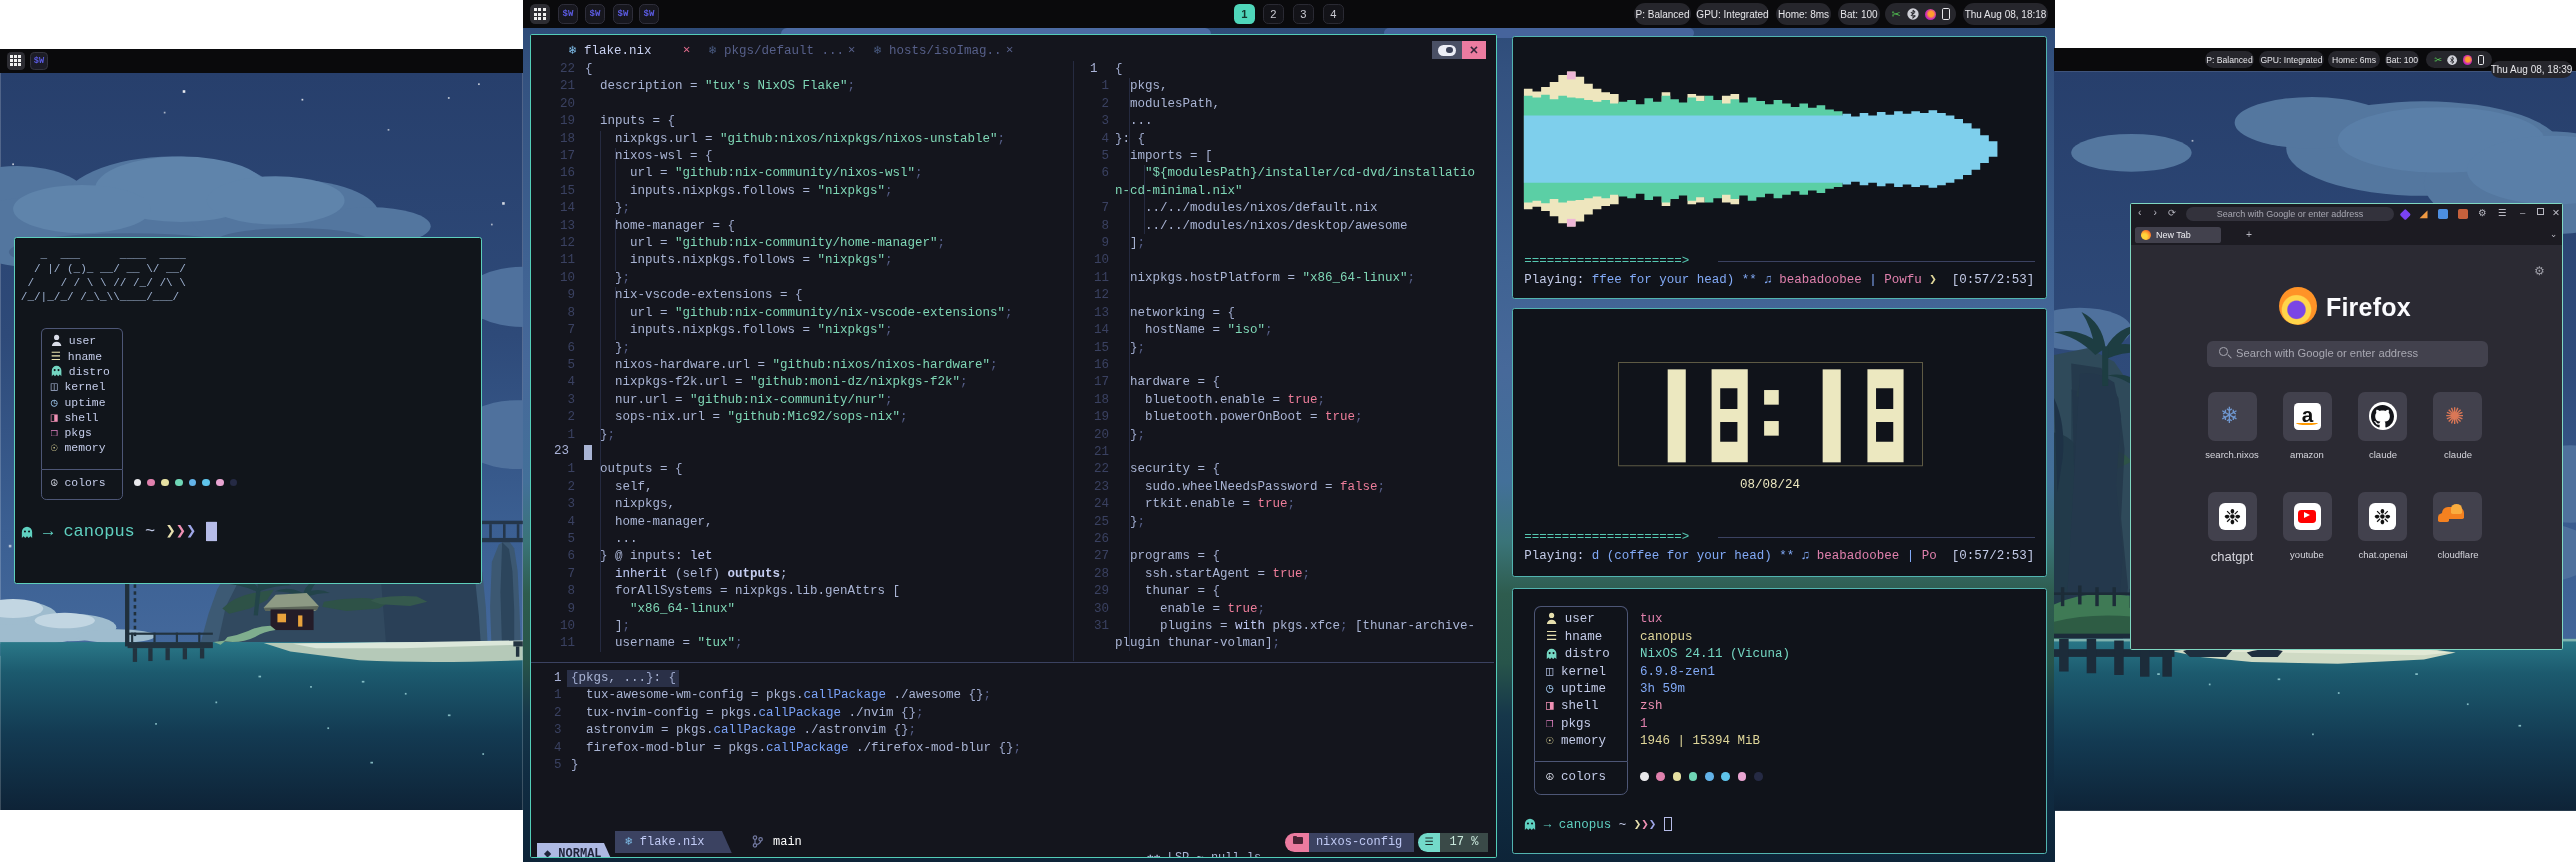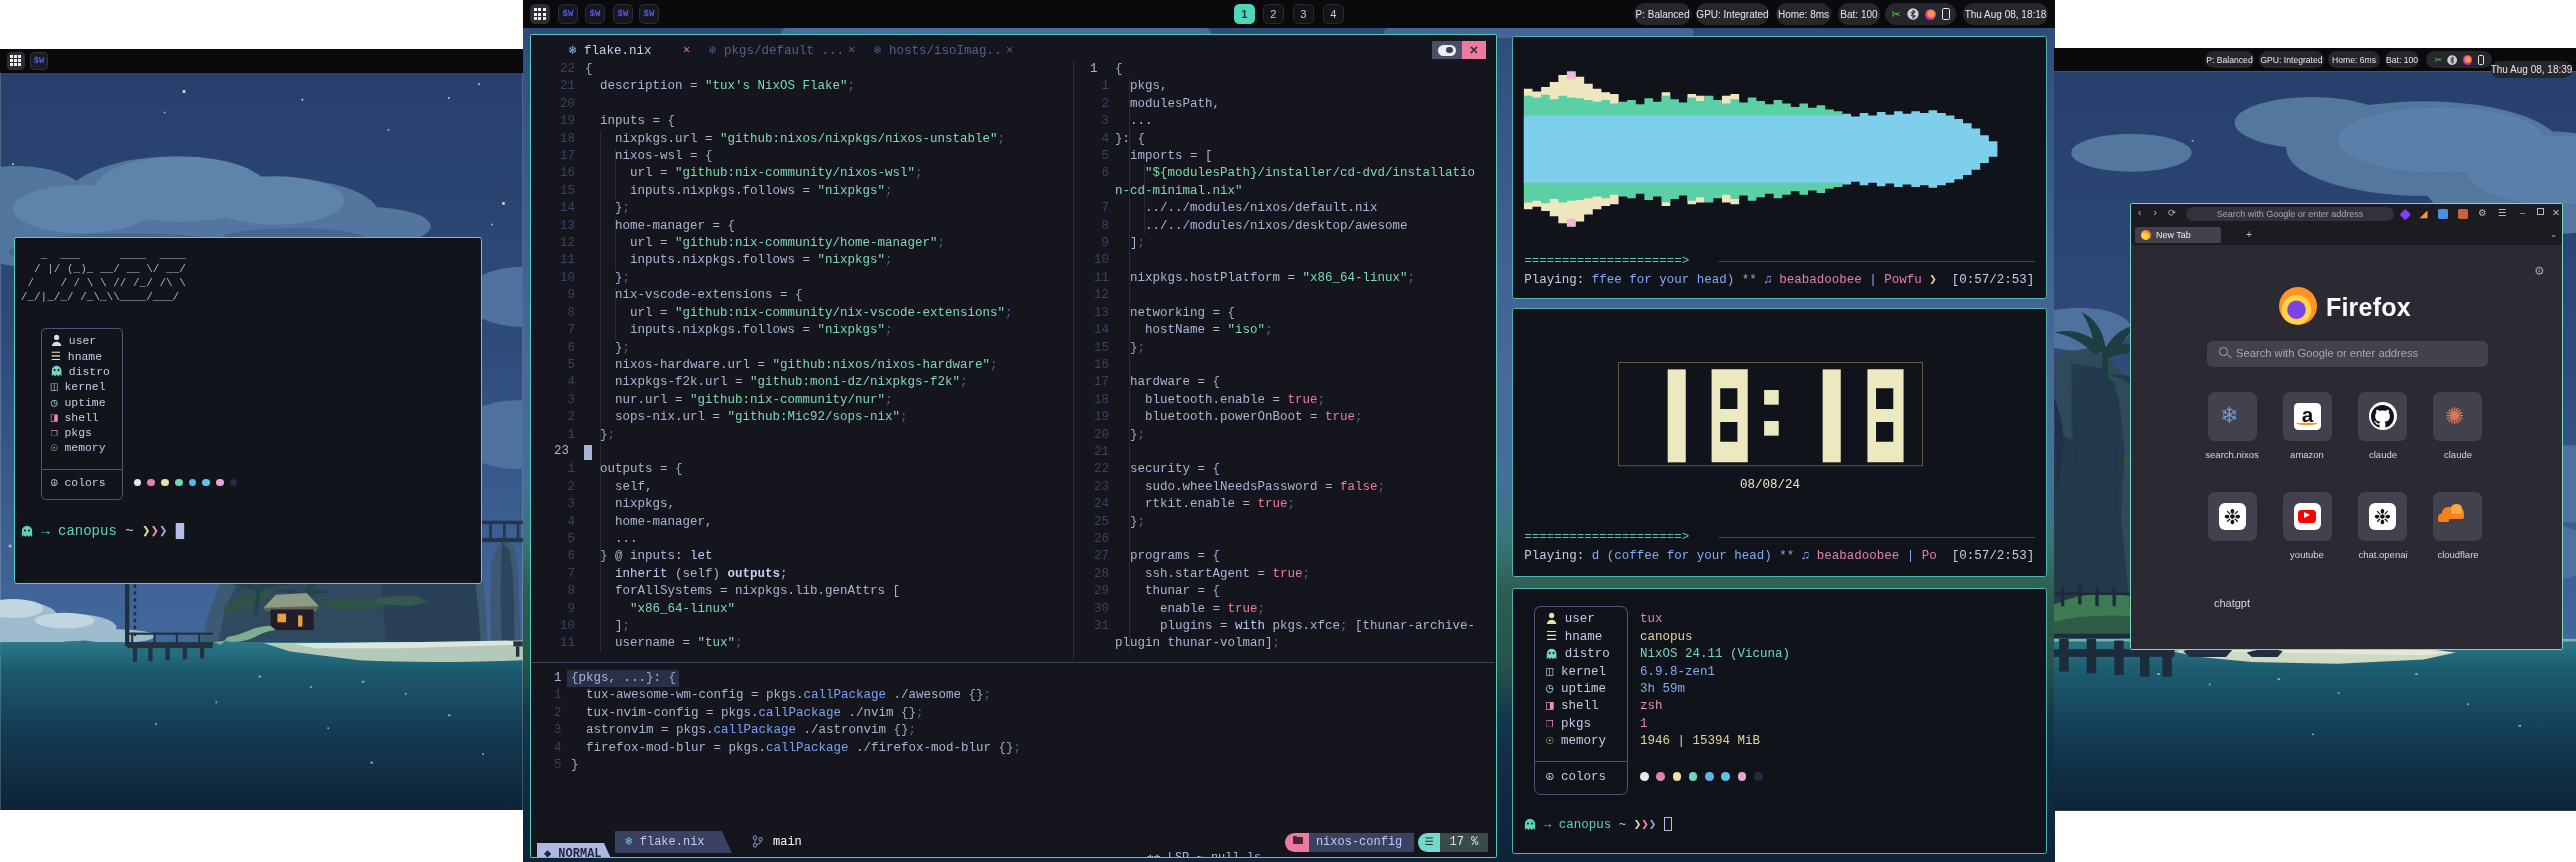--- a/index.html
+++ b/index.html
@@ -224,21 +224,21 @@
      <i style="width:7.7px;height:7.7px;border-radius:50%;background:#e9e9ec;"></i>
      <i style="width:7.7px;height:7.7px;border-radius:50%;background:#e080ad;"></i>
      <i style="width:7.7px;height:7.7px;border-radius:50%;background:#e6e0a2;"></i>
      <i style="width:7.7px;height:7.7px;border-radius:50%;background:#6fd6b6;"></i>
      <i style="width:7.7px;height:7.7px;border-radius:50%;background:#62b2e8;"></i>
      <i style="width:7.7px;height:7.7px;border-radius:50%;background:#5ec3ea;"></i>
      <i style="width:7.7px;height:7.7px;border-radius:50%;background:#e9a5d2;"></i>
      <i style="width:7.7px;height:7.7px;border-radius:50%;background:#252a44;"></i>
    </div>
  </div>
- <pre class="abs" style="left:6px;top:286px;font-size:14px;line-height:15.3px;"><svg width="12" height="12" viewBox="0 0 14 14" style="vertical-align:-1.7px;">
+ <pre class="abs" style="left:6px;top:286px;font-size:17px;line-height:15.3px;"><svg width="12" height="12" viewBox="0 0 14 14" style="vertical-align:-1.7px;">
         <path d="M1,14 V7 a6,6 0 0 1 12,0 V14 l-2,-2 -2,2 -2,-2 -2,2 -2,-2 Z" fill="#5fd0c0"></path>
         <circle cx="4.6" cy="6.4" r="1.2" fill="#10131a"></circle>
         <circle cx="9.4" cy="6.4" r="1.2" fill="#10131a"></circle>
       </svg> <span style="color:#5fd0c0">→</span> <span style="color:#5fd0c0">canopus</span> <span style="color:#c3cbe8">~</span> <span style="color:#e6dfae">❯</span><span style="color:#ef90b4">❯</span><span style="color:#9fa7e8">❯</span> <span style="background:#b6bce8;color:#b6bce8">█</span></pre>
 </div>
 
 <div class="abs" id="midslice" style="left:523px;top:0;width:1532px;height:863px;overflow:hidden;background:#203a60;">
   <div class="abs" id="mwall" style="left:0;top:0;width:1532px;height:863px;background:linear-gradient(#2b4874 0,#33517f 69px,#3f6292 258px,#47699a 370px,#437099 482px,#3a7478 542px,#2e5c4e 594px,#27544a 663px,#16374a 715px,#102c42 775px,#0d2438 100%);">
     <div class="abs" style="left:258px;top:28px;width:430px;height:12px;background:#4c6ba3;border-radius:6.9px;"></div>
     <div class="abs" style="left:861px;top:28px;width:310px;height:10.3px;background:#46649c;border-radius:6.9px;"></div>
@@ -740,18 +740,18 @@
   <div class="abs" style="left:227px;top:288px;width:49px;height:49px;background:#42414d;border-radius:6.9px;"></div>
   <div class="abs" style="left:302px;top:288px;width:49px;height:49px;background:#42414d;border-radius:6.9px;"></div>
   <div class="abs" style="left:88px;top:299px;width:27px;height:27px;background:#fff;border-radius:6px;color:#111;font-size:20.7px;text-align:center;line-height:27px;">❉</div>
   <div class="abs" style="left:163px;top:299px;width:27px;height:27px;background:#fff;border-radius:6px;"></div>
   <div class="abs" style="left:167px;top:306px;width:18px;height:13px;background:#f00;border-radius:3.4px;"></div>
   <div class="abs" style="left:173px;top:308px;width:0;height:0;border-left:6px solid #fff;border-top:3.9px solid transparent;border-bottom:3.9px solid transparent;"></div>
   <div class="abs" style="left:238px;top:299px;width:27px;height:27px;background:#fff;border-radius:6px;color:#111;font-size:20.7px;text-align:center;line-height:27px;">❉</div>
   <div class="abs" style="left:311px;top:303px;width:22.4px;height:12px;background:#f48120;border-radius:6px 6px 1.7px 1.7px;"></div>
   <div class="abs" style="left:307px;top:309px;width:11.2px;height:8.6px;background:#f48120;border-radius:50% 50% 1.7px 1.7px;"></div>
   <div class="abs" style="left:320px;top:300px;width:11.2px;height:9.5px;background:#faad3f;border-radius:50% 50% 1.7px 1.7px;"></div>
-  <div class="abs" style="left:60px;top:345px;width:82px;text-align:center;color:#d6d6dd;font-size:11px;margin-top:48px;">chatgpt</div>
+  <div class="abs" style="left:60px;top:345px;width:82px;text-align:center;color:#d6d6dd;font-size:13px;">chatgpt</div>
   <div class="abs" style="left:135px;top:345px;width:82px;text-align:center;color:#d6d6dd;font-size:9.5px;">youtube</div>
   <div class="abs" style="left:211px;top:345px;width:82px;text-align:center;color:#d6d6dd;font-size:9.5px;">chat.openai</div>
   <div class="abs" style="left:286px;top:345px;width:82px;text-align:center;color:#d6d6dd;font-size:9.5px;">cloudflare</div>
 </div>
 
 
 </body></html>

